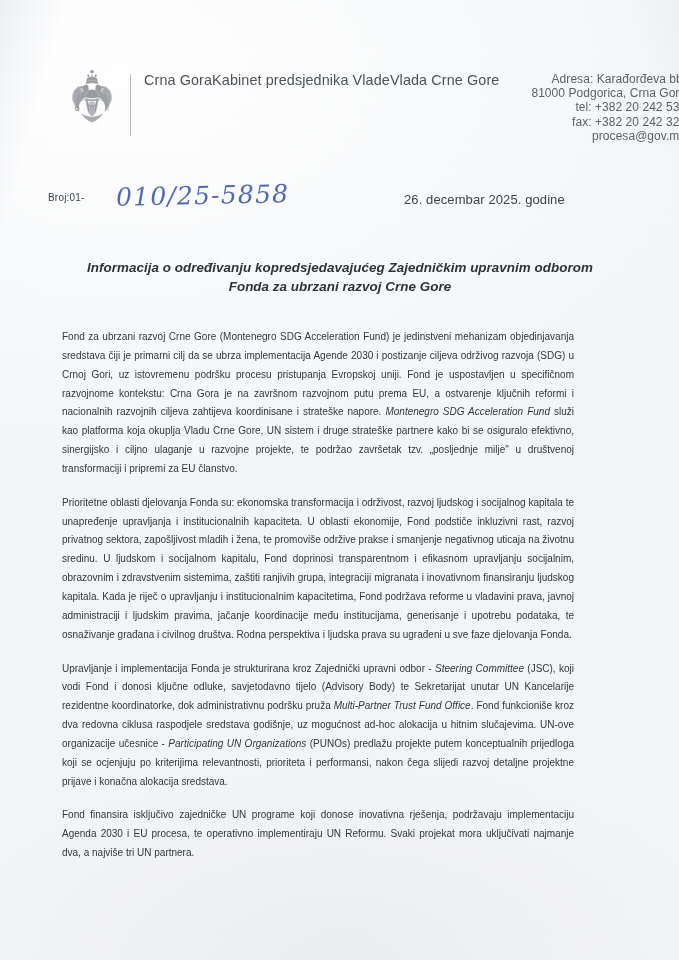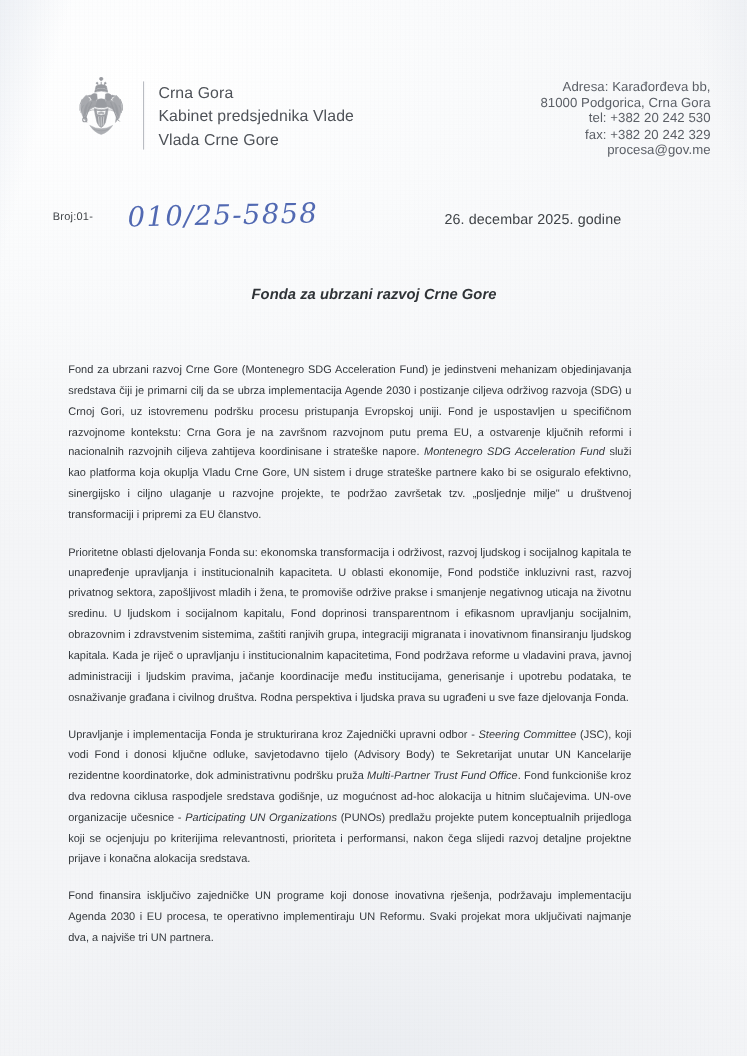--- a/index.html
+++ b/index.html
@@ -77,22 +77,22 @@
   #header-divider {
     width: 1px;
     background: #b9bcc2;
     margin: 6px 13px 8px 10px;
     align-self: stretch;
     height: 62px;
   }
 
   #org-lines {
     display: flex;
-    flex-direction: column;
-    justify-content: center;
+    flex-direction: row;
+    justify-content: space-between;
     padding-top: 2px;
   }
   .org-line {
     font-size: 14.4px;
     line-height: 21.5px;
     color: #4e5258;
     letter-spacing: 0.1px;
     white-space: nowrap;
   }
 
@@ -261,20 +261,21 @@
     </div>
   </div>
 
   <div id="refrow" class="layer">
     <div id="broj-label">Broj:01-</div>
     <div id="broj-handwritten">010/25-5858</div>
     <div id="doc-date">26. decembar 2025. godine</div>
   </div>
 
   <div id="doc-title" class="layer">
+    <span class="title-line">Informacija o određivanju kopredsjedavajućeg Zajedničkim upravnim odborom</span>
     <span class="title-line">Fonda za ubrzani razvoj Crne Gore</span>
   </div>
 
   <div id="body-copy" class="layer">
 
     <p class="para"><span>Fond za ubrzani razvoj Crne Gore (Montenegro SDG Acceleration Fund) je jedinstveni mehanizam objedinjavanja sredstava čiji je primarni cilj da se ubrza implementacija Agende 2030 i postizanje ciljeva održivog razvoja (SDG) u Crnoj Gori, uz istovremenu podršku procesu pristupanja Evropskoj uniji. Fond je uspostavljen u specifičnom razvojnome kontekstu: Crna Gora je na završnom razvojnom putu prema EU, a ostvarenje ključnih reformi i nacionalnih razvojnih ciljeva zahtijeva koordinisane i strateške napore. </span><i>Montenegro SDG Acceleration Fund</i><span> služi kao platforma koja okuplja Vladu Crne Gore, UN sistem i druge strateške partnere kako bi se osiguralo efektivno, sinergijsko i ciljno ulaganje u razvojne projekte, te podržao završetak tzv. „posljednje milje" u društvenoj transformaciji i pripremi za EU članstvo.</span></p>
 
     <p class="para">Prioritetne oblasti djelovanja Fonda su: ekonomska transformacija i održivost, razvoj ljudskog i socijalnog kapitala te unapređenje upravljanja i institucionalnih kapaciteta. U oblasti ekonomije, Fond podstiče inkluzivni rast, razvoj privatnog sektora, zapošljivost mladih i žena, te promoviše održive prakse i smanjenje negativnog uticaja na životnu sredinu. U ljudskom i socijalnom kapitalu, Fond doprinosi transparentnom i efikasnom upravljanju socijalnim, obrazovnim i zdravstvenim sistemima, zaštiti ranjivih grupa, integraciji migranata i inovativnom finansiranju ljudskog kapitala. Kada je riječ o upravljanju i institucionalnim kapacitetima, Fond podržava reforme u vladavini prava, javnoj administraciji i ljudskim pravima, jačanje koordinacije među institucijama, generisanje i upotrebu podataka, te osnaživanje građana i civilnog društva. Rodna perspektiva i ljudska prava su ugrađeni u sve faze djelovanja Fonda.</p>
 
     <p class="para"><span>Upravljanje i implementacija Fonda je strukturirana kroz Zajednički upravni odbor - </span><i>Steering Committee</i><span> (JSC), koji vodi Fond i donosi ključne odluke, savjetodavno tijelo (Advisory Body) te Sekretarijat unutar UN Kancelarije rezidentne koordinatorke, dok administrativnu podršku pruža </span><i>Multi-Partner Trust Fund Office</i><span>. Fond funkcioniše kroz dva redovna ciklusa raspodjele sredstava godišnje, uz mogućnost ad-hoc alokacija u hitnim slučajevima. UN-ove organizacije učesnice - </span><i>Participating UN Organizations</i><span> (PUNOs) predlažu projekte putem konceptualnih prijedloga koji se ocjenjuju po kriterijima relevantnosti, prioriteta i performansi, nakon čega slijedi razvoj detaljne projektne prijave i konačna alokacija sredstava.</span></p>

